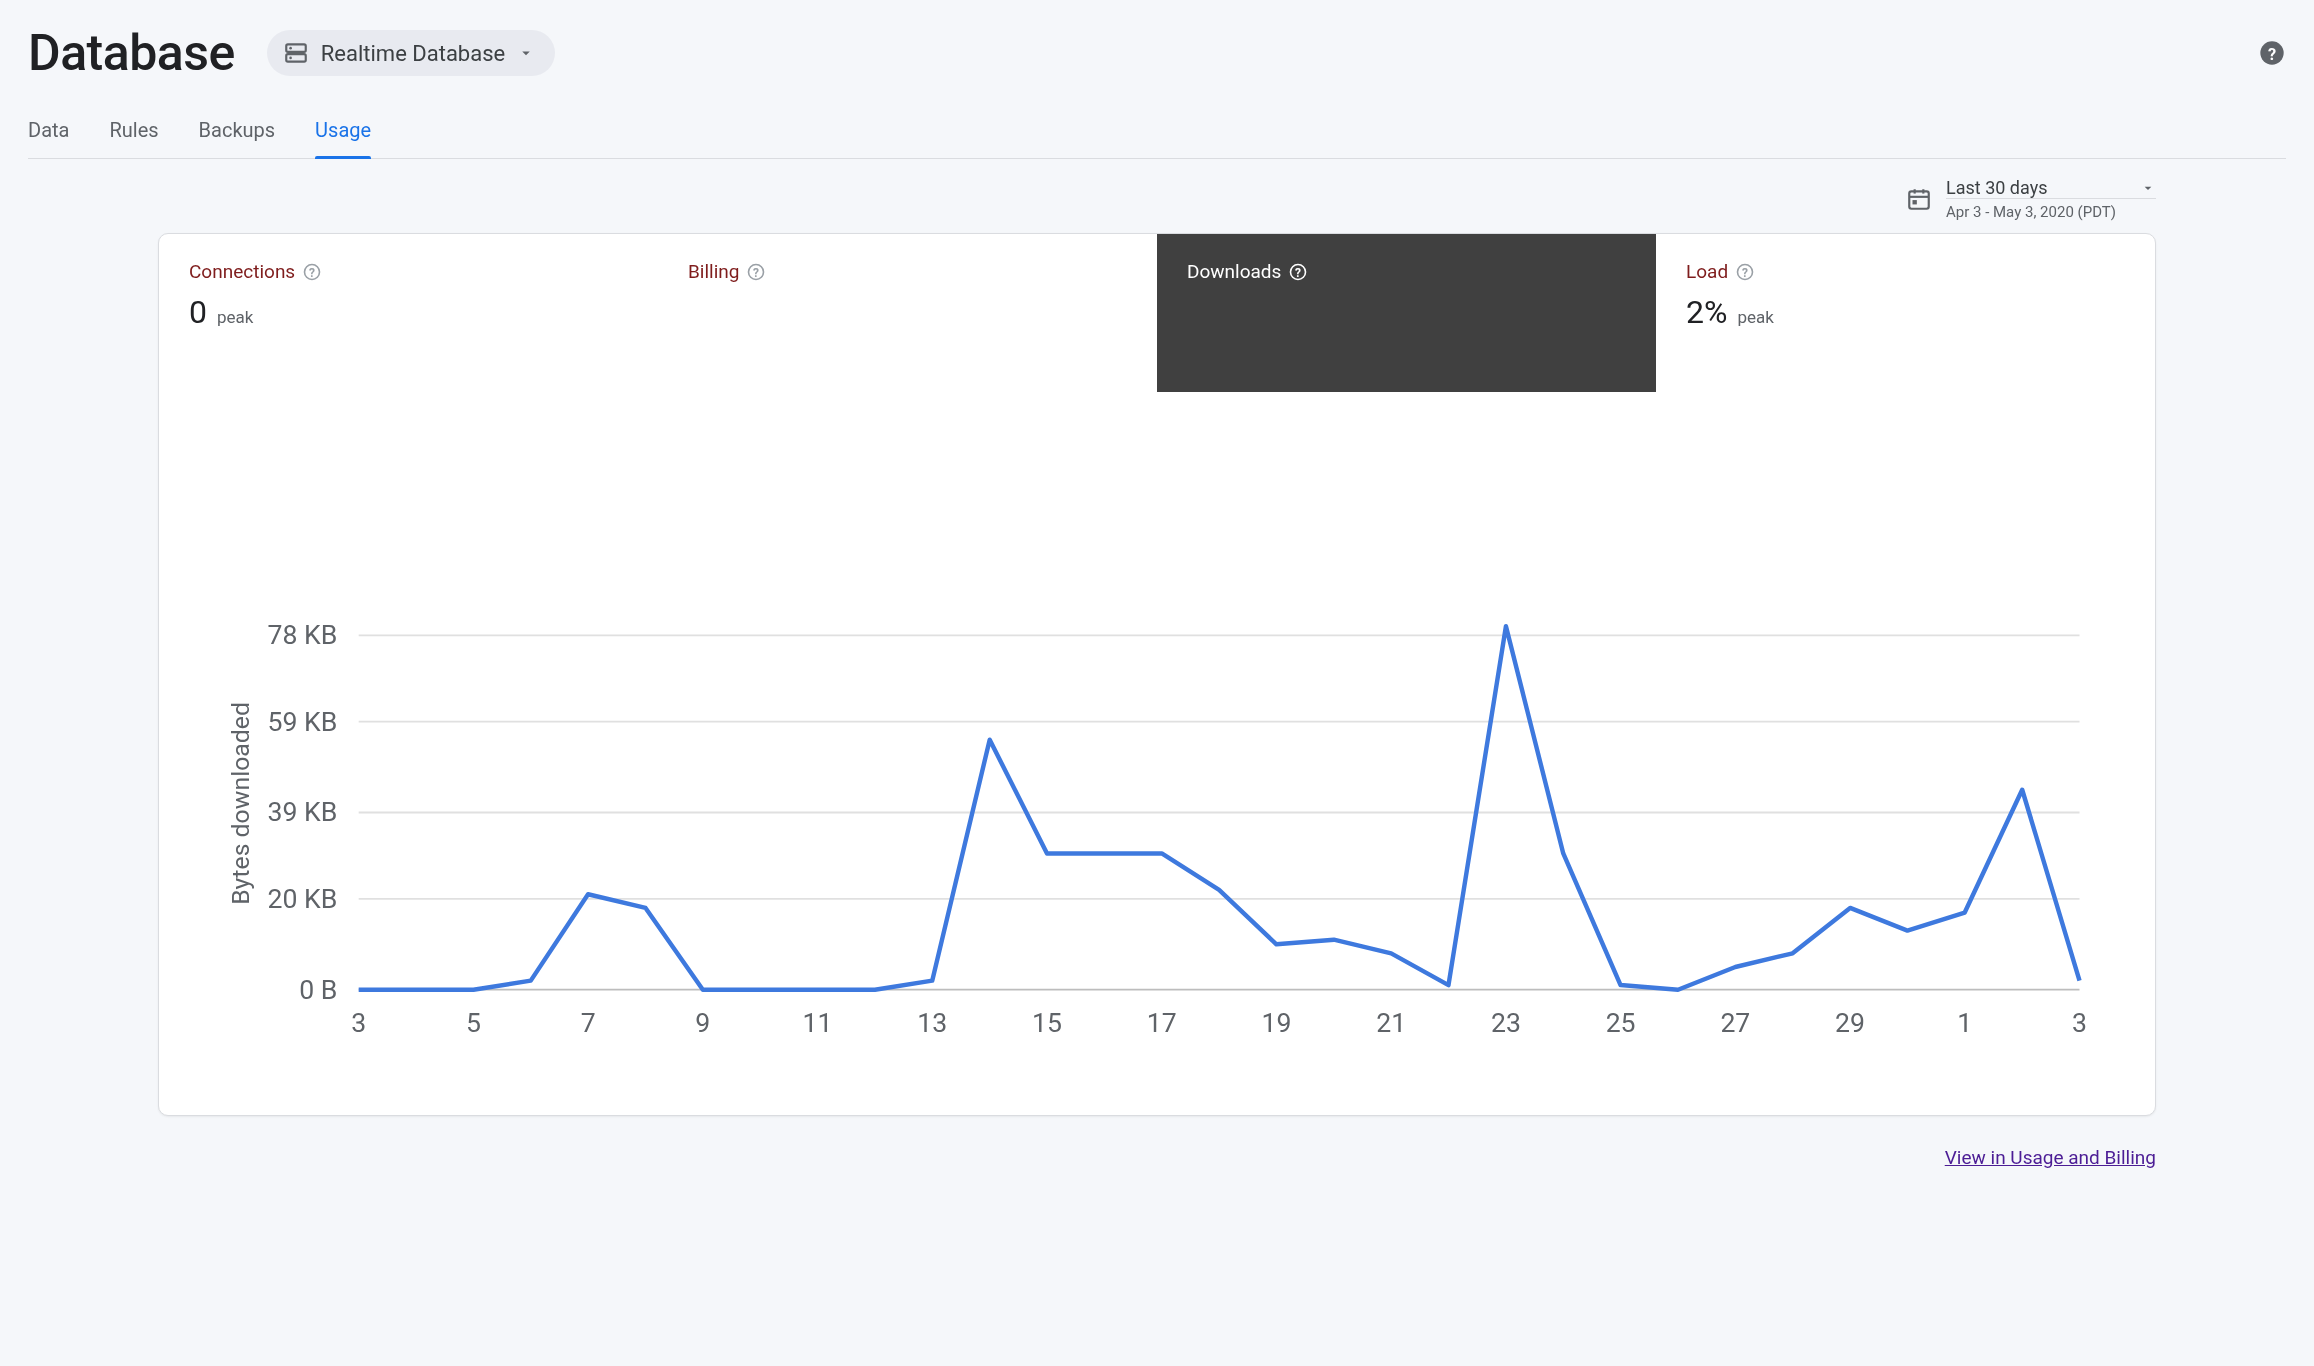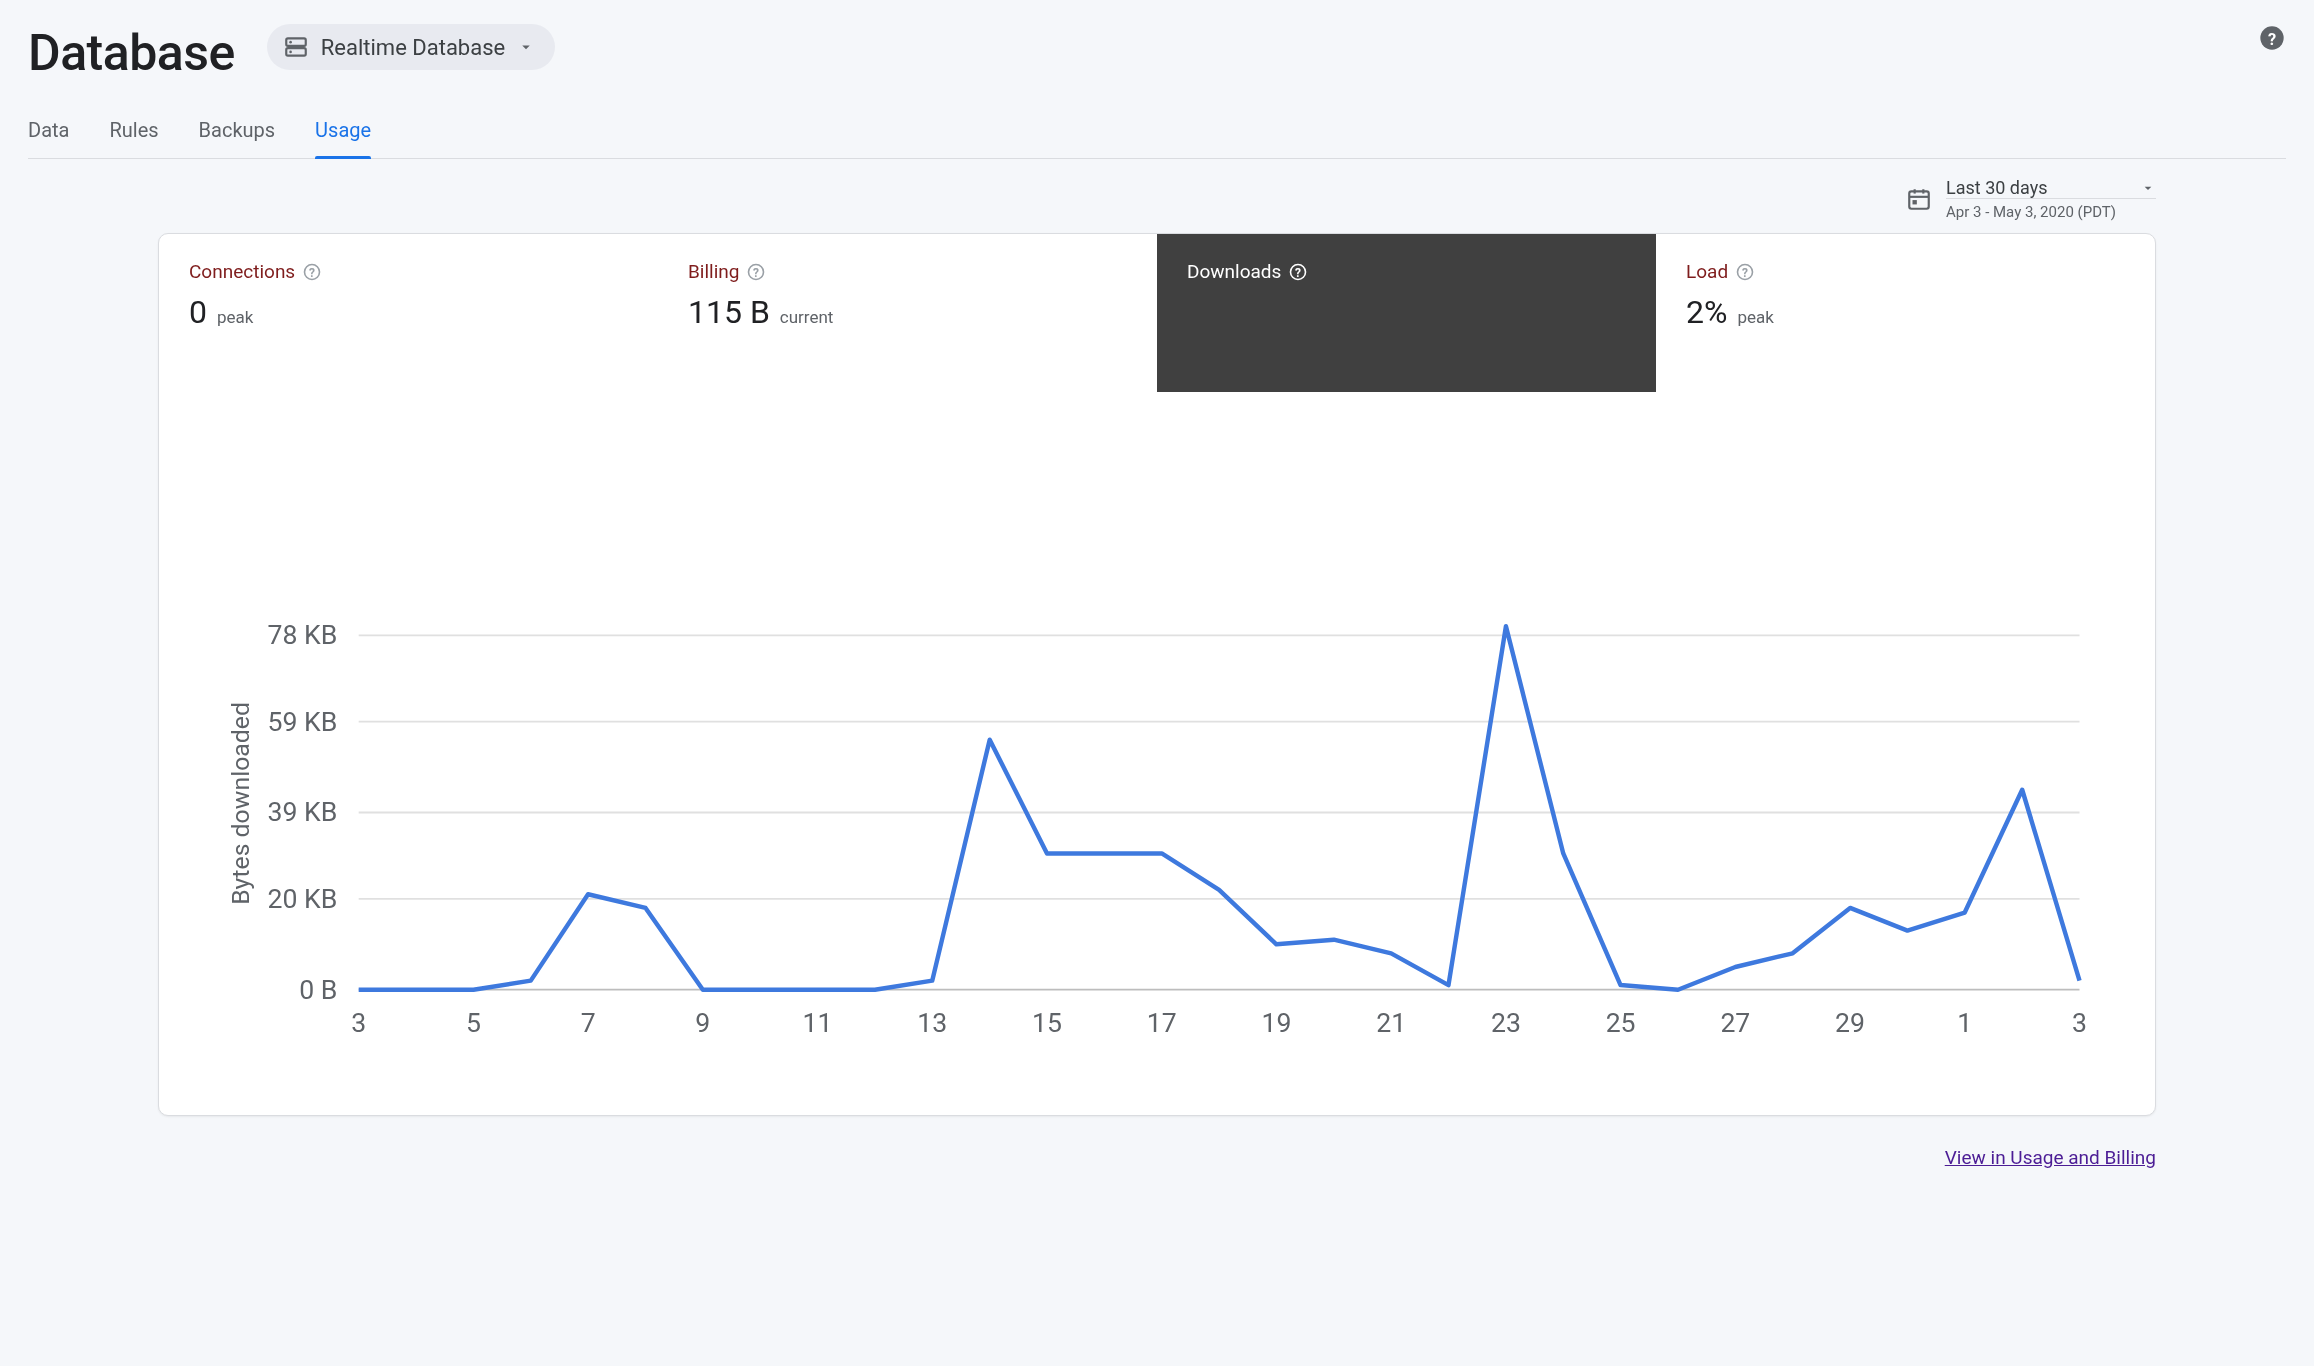--- a/index.html
+++ b/index.html
@@ -8,21 +8,21 @@
     font-family: "Roboto", "Helvetica Neue", Arial, sans-serif;
     background: #f5f7fa;
     color: #202124;
     font-size: 16px;
   }
   .page {
     padding: 24px 28px 40px 28px;
   }
   .header {
     display: flex;
-    align-items: flex-start;
+    align-items: center;
     gap: 32px;
     position: relative;
   }
   .page-title {
     font-size: 50px;
     font-weight: 500;
     letter-spacing: -0.5px;
   }
   .db-selector {
     display: inline-flex;
@@ -229,24 +229,20 @@
         </div>
       </div>
 
       <div class="metric">
         <div class="m-title">
           <span>Billing</span>
           <svg class="q-icon" viewBox="0 0 18 18">
               <circle cx="9" cy="9" r="7.5"></circle>
               <text x="9" y="9.5">?</text>
             </svg>
-        </div>
-        <div class="m-value-row">
-          <span class="m-value">115 B</span>
-          <span class="m-sub">current</span>
         </div>
       </div>
 
       <div class="metric selected">
         <div class="m-title">
           <span>Downloads</span>
           <svg class="q-icon" viewBox="0 0 18 18">
               <circle cx="9" cy="9" r="7.5"></circle>
               <text x="9" y="9.5">?</text>
             </svg>

